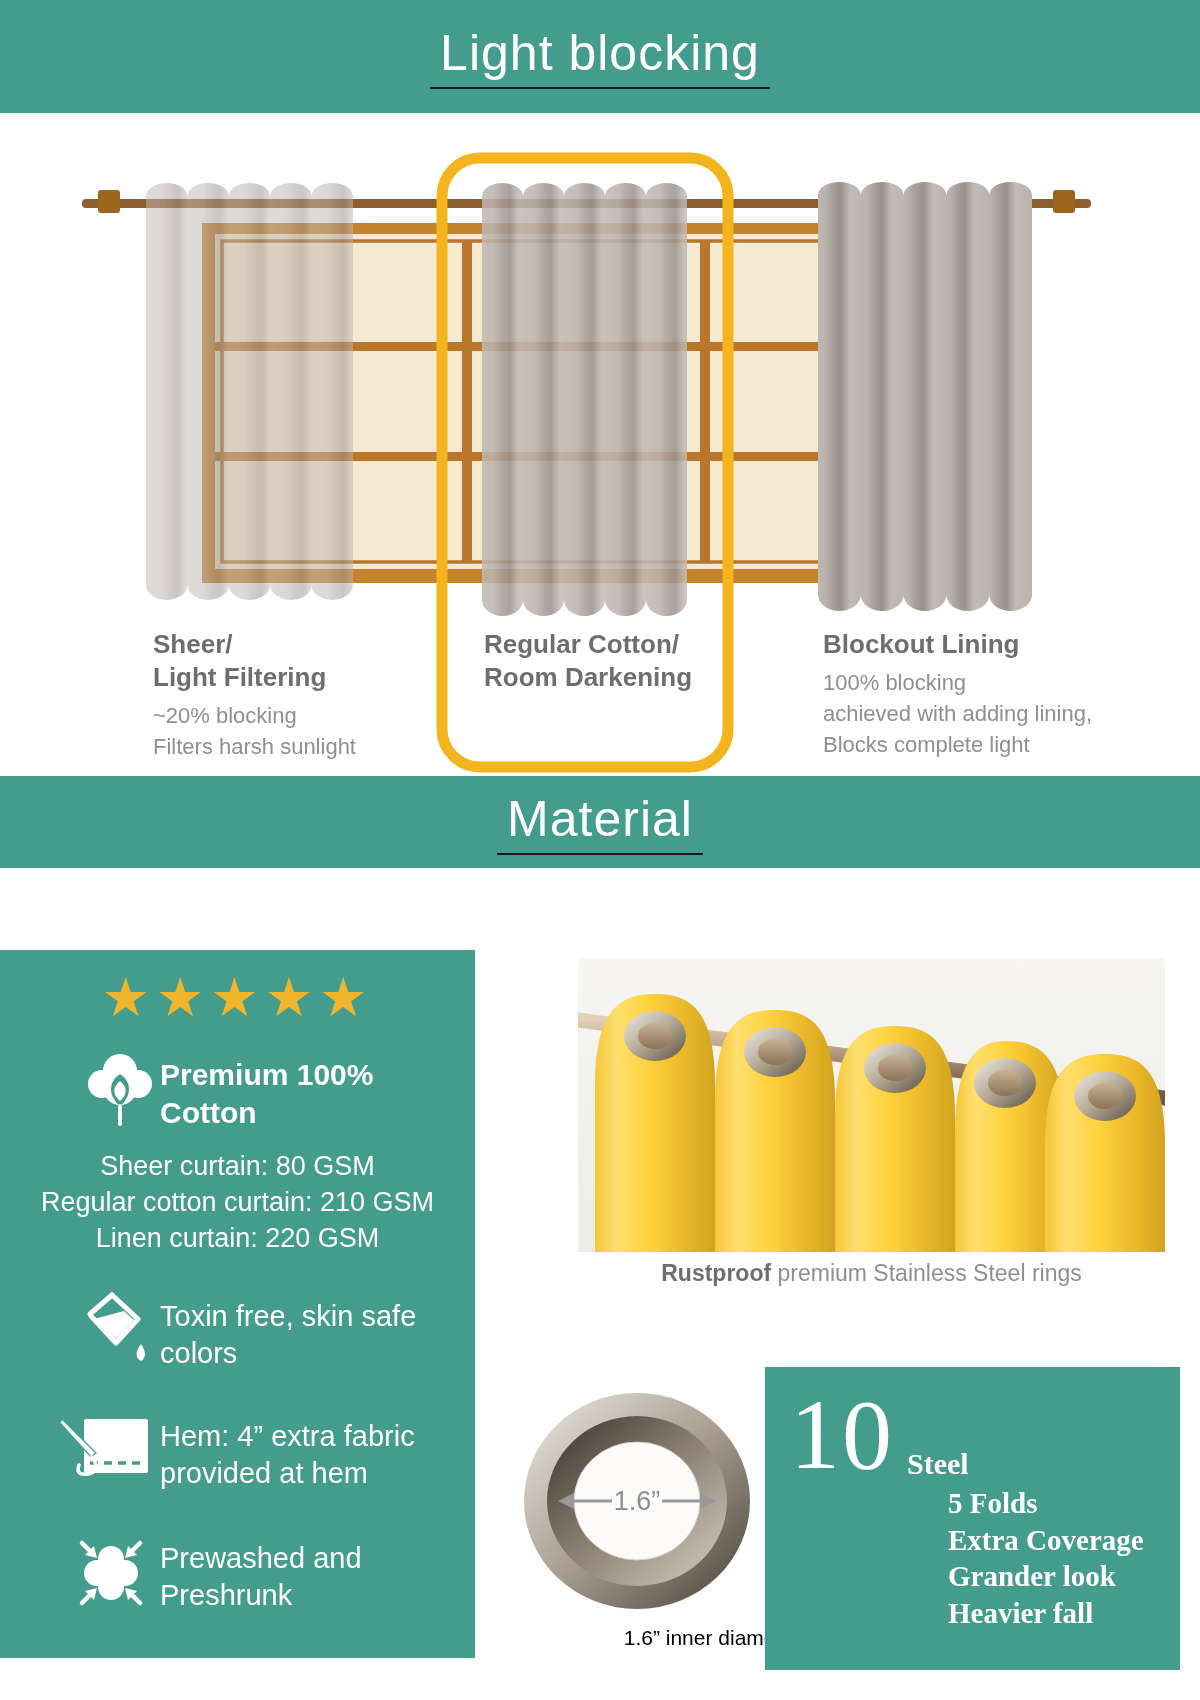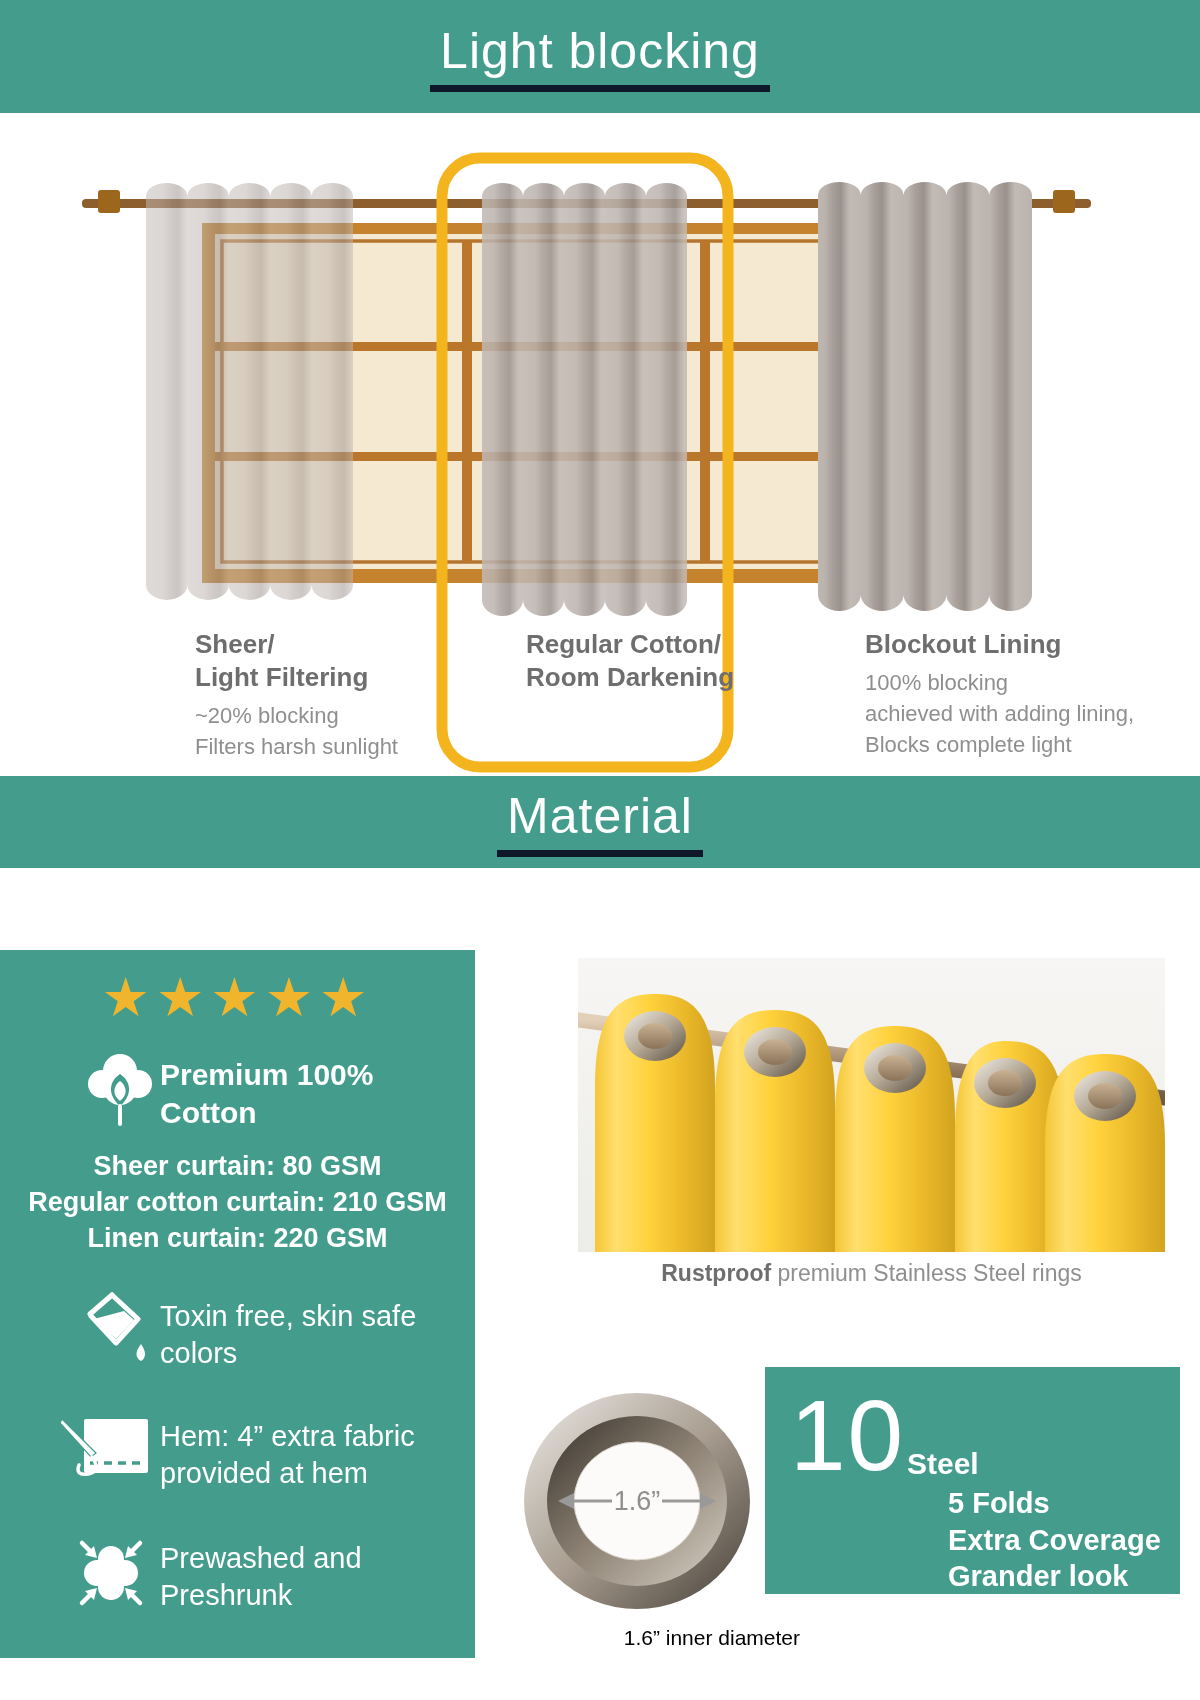--- a/index.html
+++ b/index.html
@@ -3,23 +3,23 @@
 <meta charset="utf-8">
 <style>
   html,body{margin:0;padding:0;background:#fff;}
   .page{position:relative;width:1200px;height:1700px;background:#ffffff;overflow:hidden;
         font-family:"Liberation Sans", sans-serif;}
   .abs{position:absolute;}
   .pre{white-space:pre-line;}
   
   .band{left:0;width:1200px;background:#449c8c;display:flex;align-items:center;justify-content:center;}
   .band-title{color:#ffffff;font-size:50px;font-weight:400;letter-spacing:1px;
-              border-bottom:7px solid #0f172a;padding:0 10px 5px 10px;}
-  
-  .col-label{width:330px;margin-left:42px;}
+              border-bottom:2px solid #0f172a;padding:0 10px 5px 10px;}
+  
+  .col-label{width:330px;}
   .col-title{font-size:26px;line-height:33px;font-weight:bold;color:#6e6e6e;}
   .col-body{font-size:22px;line-height:31px;color:#8f8f8f;margin-top:6px;}
   
   .panel{background:#449c8c;}
   .stars{width:475px;text-align:center;color:#f0b52c;font-size:54px;letter-spacing:6px;line-height:58px;}
   .feat-text{color:#ffffff;font-weight:normal;font-size:29px;line-height:37px;}
   .cotton-text{color:#ffffff;font-weight:bold;font-size:30px;line-height:38px;}
   .gsm{width:475px;text-align:center;color:#ffffff;font-size:27px;line-height:36px;}
   
   .photo-caption{width:587px;text-align:center;font-size:23px;color:#8f8f8f;}
@@ -115,21 +115,21 @@
       <circle cx="17" cy="34" r="14" fill="#fff"></circle>
       <circle cx="53" cy="34" r="14" fill="#fff"></circle>
       <circle cx="35" cy="38" r="17" fill="#fff"></circle>
       <path d="M35,24 C46,31 48,45 35,56 C22,45 24,31 35,24 Z" fill="#449c8c"></path>
       <path d="M35,31 C42,36 43,45 35,51 C27,45 28,36 35,31 Z" fill="#fff"></path>
       <rect x="33" y="54" width="4" height="22" rx="2" fill="#fff"></rect>
     </svg>
     <div class="abs cotton-text pre" style="left:160px;top:106px;">Premium 100%
 Cotton</div>
 
-    <div class="abs gsm pre" style="left:0;top:198px;font-weight:bold;">Sheer curtain: 80 GSM
+    <div class="abs gsm pre" style="left:0;top:198px;">Sheer curtain: 80 GSM
 Regular cotton curtain: 210 GSM
 Linen curtain: 220 GSM</div>
 
     <svg class="abs" style="left:80px;top:342px;" width="72" height="78" viewBox="0 0 72 78">
       <path d="M10,22 L32,3" stroke="#fff" stroke-width="5" fill="none" stroke-linecap="round"></path>
       <path d="M32,3 L58,27 L36,51 L11,24" stroke="#fff" stroke-width="5" fill="none" stroke-linecap="round" stroke-linejoin="round"></path>
       <path d="M14,27 L36,47 L54,28 L44,19 Z" fill="#fff"></path>
       <path d="M61,52 q8,12 0,17 q-9,-5 0,-17 Z" fill="#fff"></path>
     </svg>
     <div class="abs feat-text pre" style="left:160px;top:348px;">Toxin free, skin safe
@@ -237,21 +237,21 @@
     <g stroke="#999999" fill="#999999">
       <line x1="92" y1="151" x2="132" y2="151" stroke-width="3"></line>
       <polygon points="78,151 94,143 94,159" stroke="none"></polygon>
       <line x1="182" y1="151" x2="222" y2="151" stroke-width="3"></line>
       <polygon points="236,151 220,143 220,159" stroke="none"></polygon>
       <text x="157" y="160" text-anchor="middle" font-size="27" stroke="none" fill="#8f8f8f">1.6”</text>
     </g>
   </svg>
   <div class="abs ring-caption" style="left:480px;top:1626px;">1.6” inner diameter</div>
 
-  <div class="abs rings-box" style="left:765px;top:1367px;width:415px;height:227px;">
+  <div class="abs rings-box" style="left:765px;top:1367px;width:415px;height:303px;font-family:Liberation Serif, serif;">
     <div class="abs count" style="left:25px;top:18px;">10</div>
     <div class="abs count-unit" style="left:142px;top:80px;">Steel</div>
     <div class="abs count-items pre" style="left:142px;top:118px;">5 Folds
 Extra Coverage
 Grander look
 Heavier fall</div>
   </div>
 
 </div>
 

